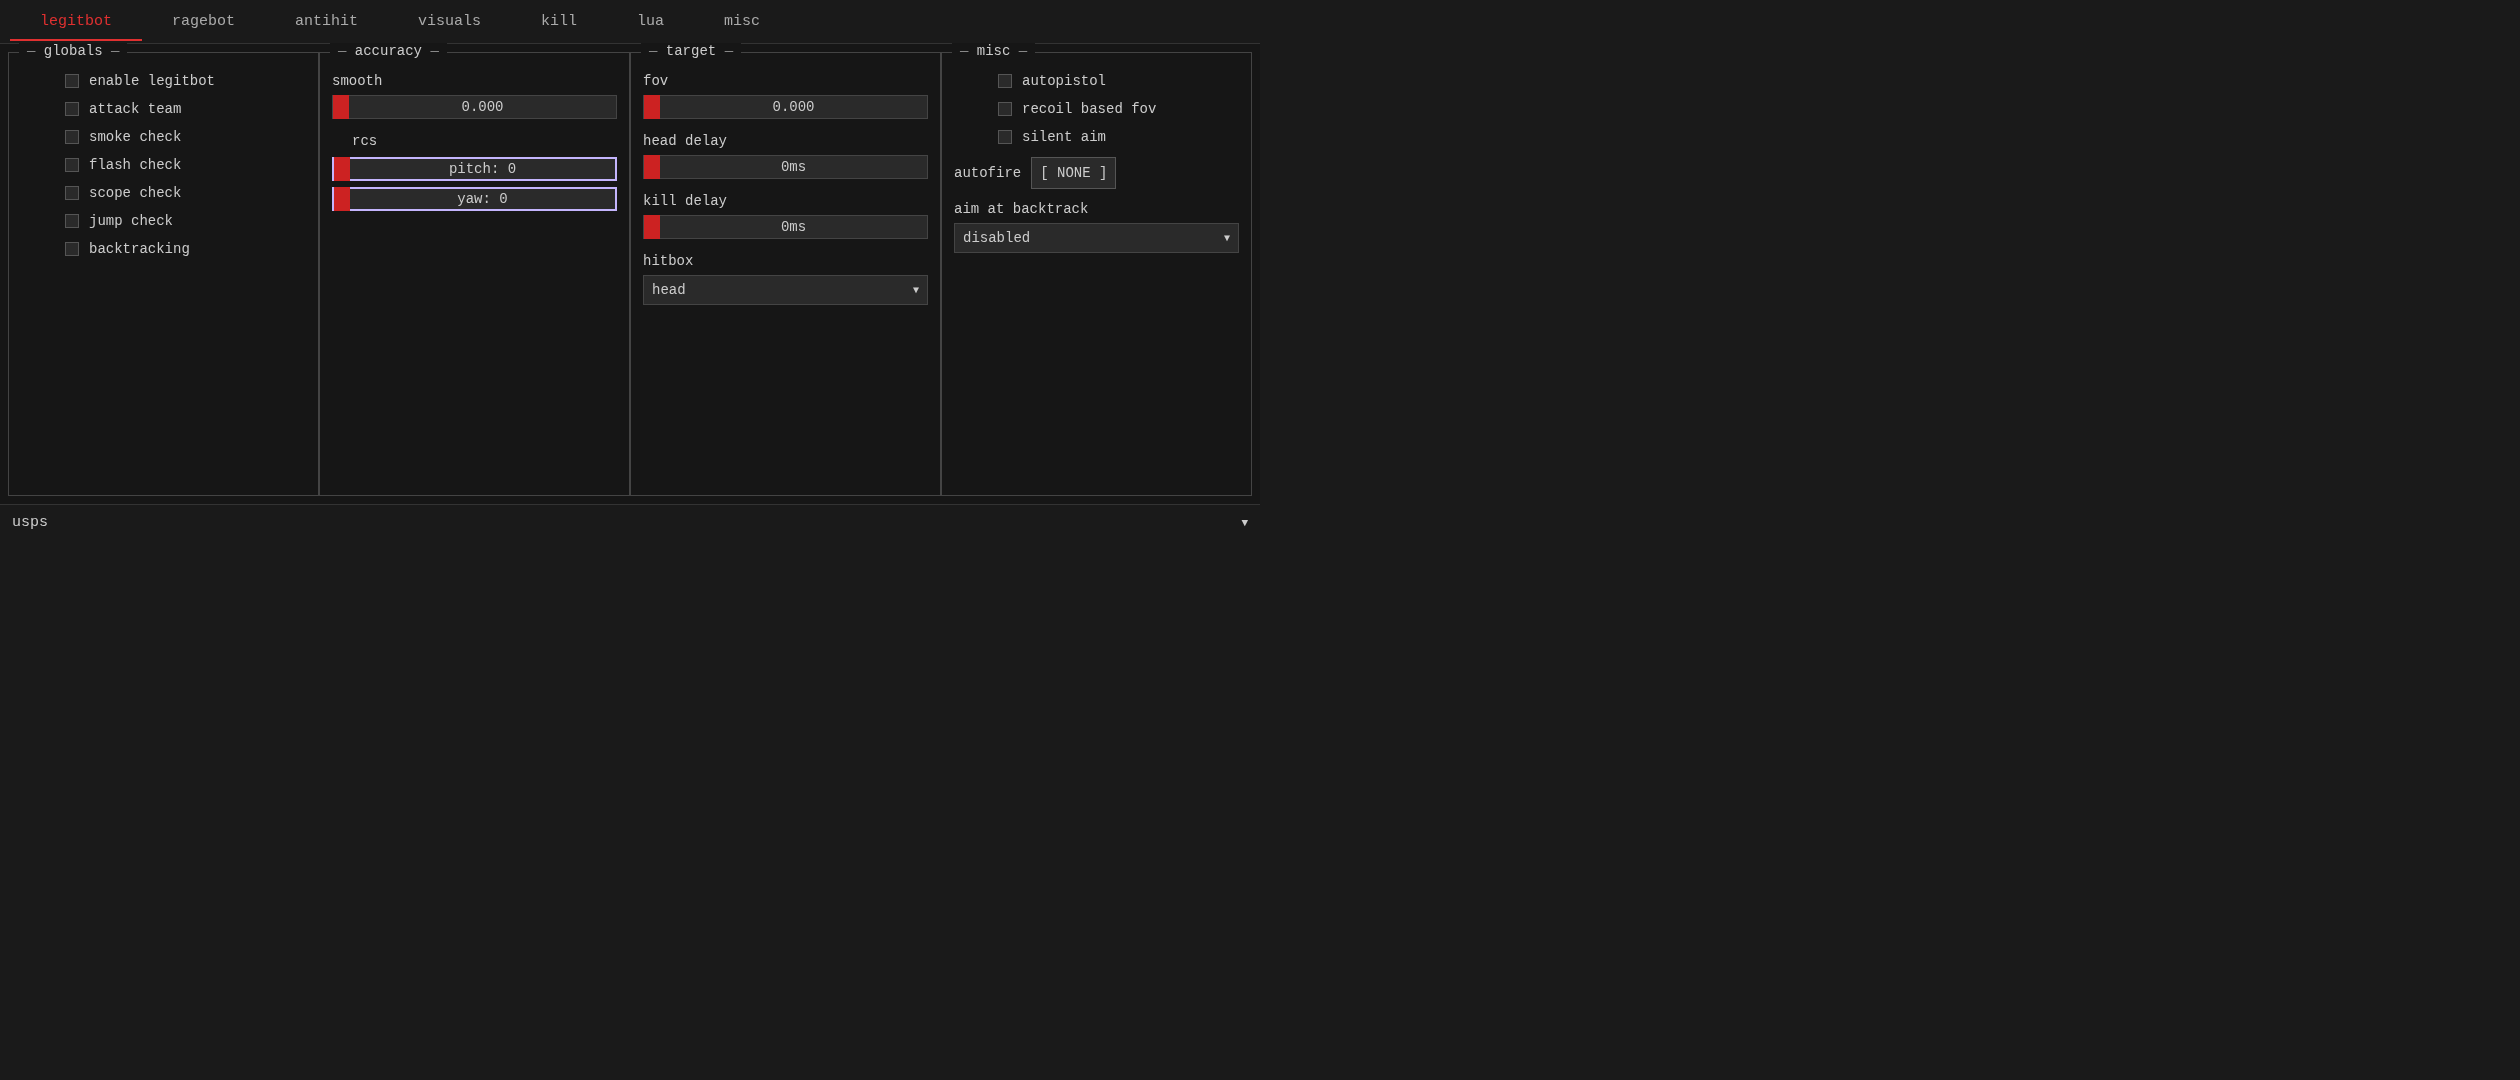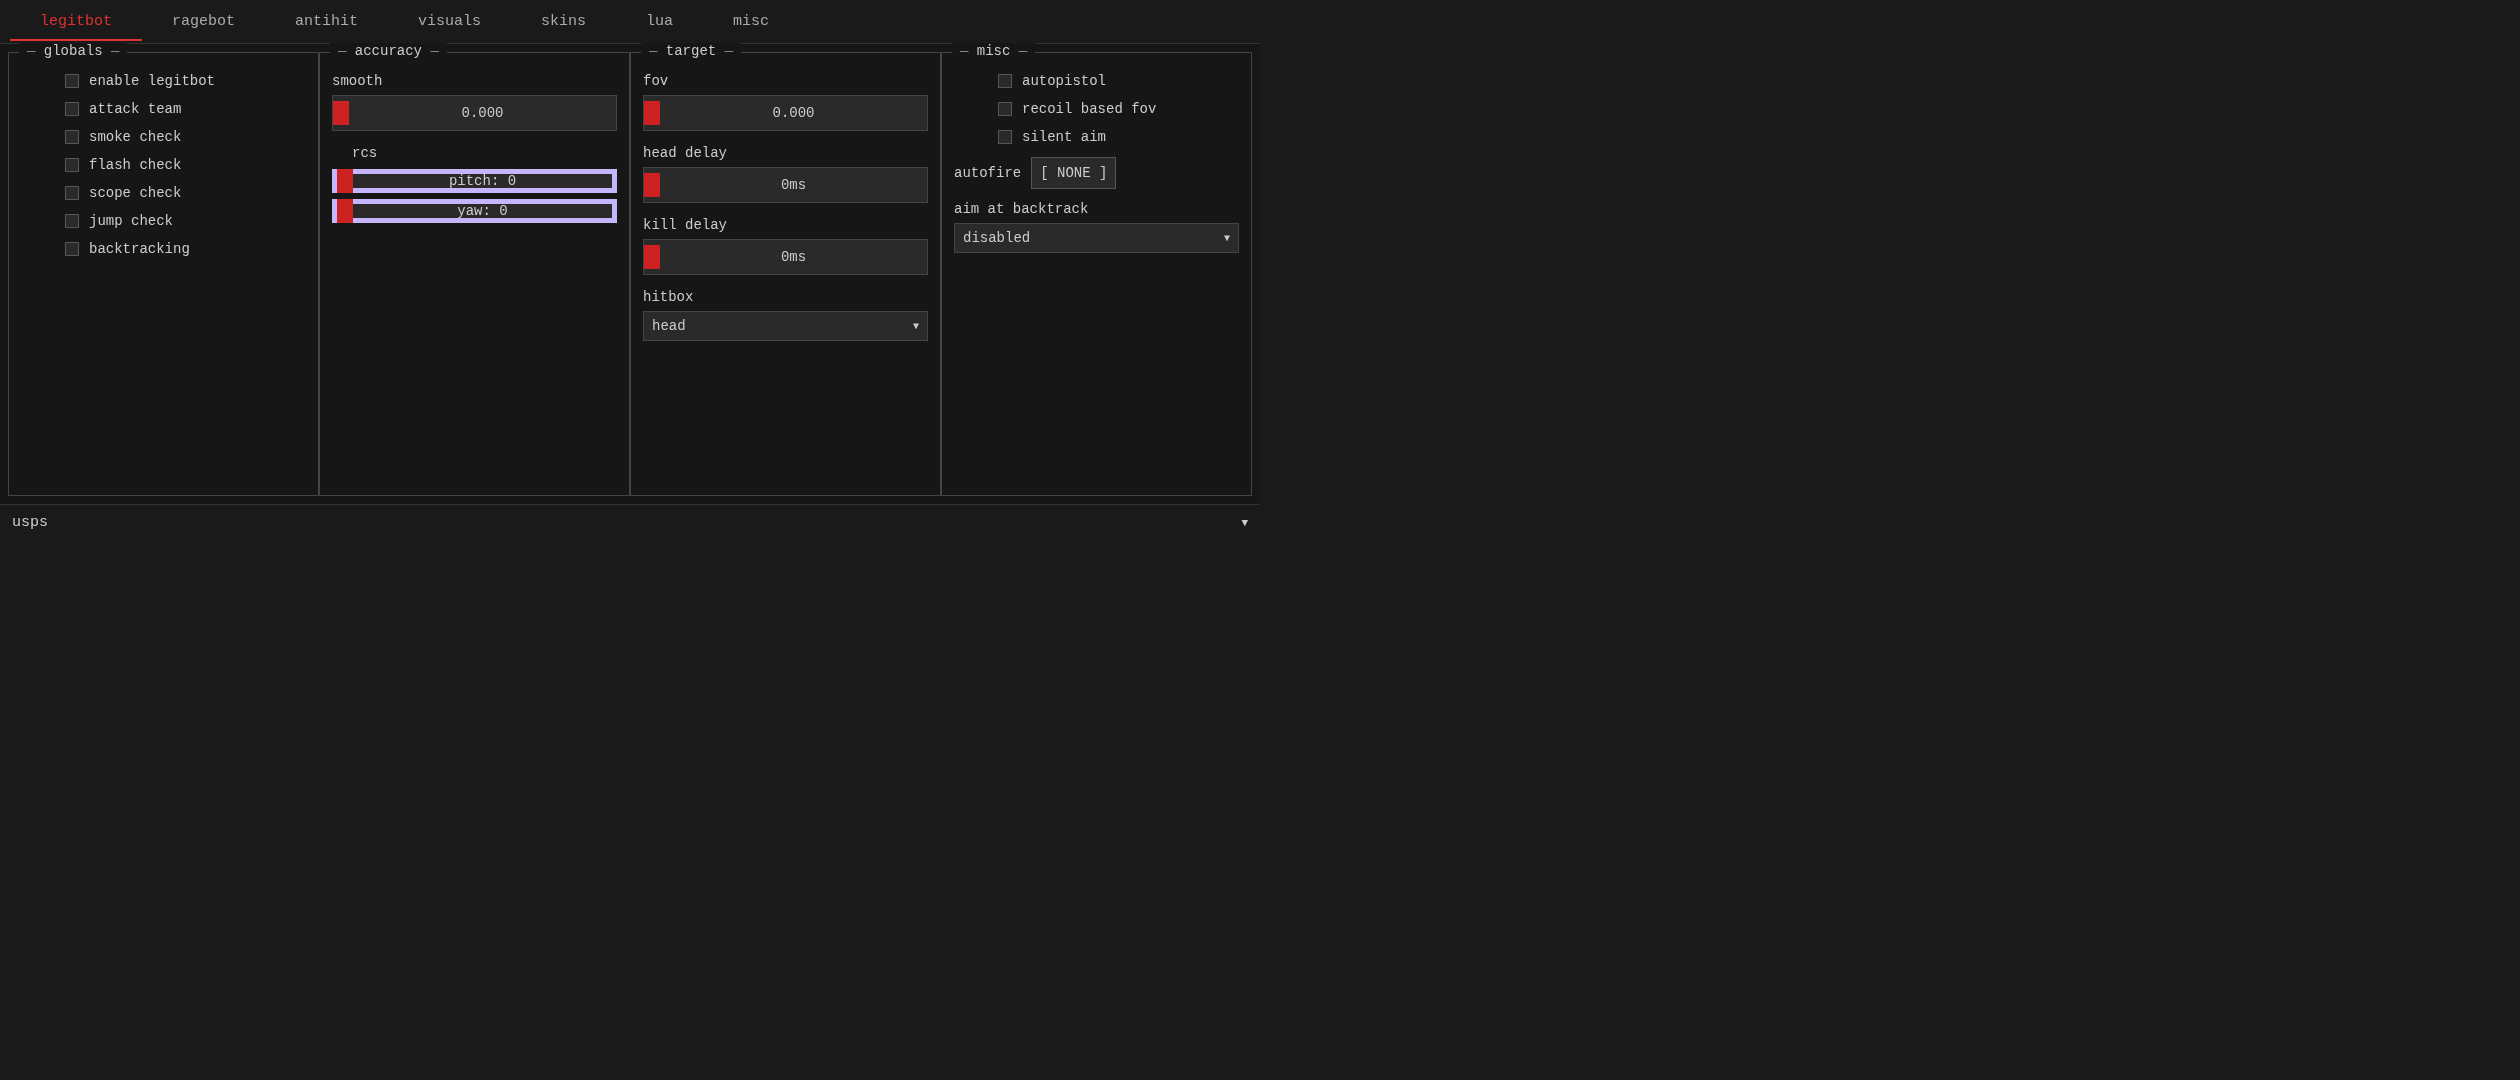--- a/index.html
+++ b/index.html
@@ -126,21 +126,21 @@
       font-size: 14px;
       color: #ccc;
       margin-bottom: 6px;
     }
 
     .slider-track {
       display: flex;
       align-items: center;
       background-color: #2a2a2a;
       border: 1px solid #444;
-      height: 36px;
+      height: 24px;
       position: relative;
     }
 
     .slider-thumb {
       width: 16px;
       height: 24px;
       background-color: #cc2222;
       flex-shrink: 0;
     }
 
@@ -160,21 +160,21 @@
       font-size: 14px;
       color: #ccc;
       margin-bottom: 8px;
       padding-left: 20px;
     }
 
     .rcs-row {
       display: flex;
       align-items: center;
       background-color: #2a2a2a;
-      border: 5px solid #c4b5fd;
+      border: 2px solid #c4b5fd;
       height: 24px;
       margin-bottom: 6px;
     }
 
     .rcs-thumb {
       width: 16px;
       height: 24px;
       background-color: #cc2222;
       flex-shrink: 0;
     }
@@ -261,21 +261,21 @@
     <div class="tab-item">
       <span>ragebot</span>
     </div>
     <div class="tab-item">
       <span>antihit</span>
     </div>
     <div class="tab-item">
       <span>visuals</span>
     </div>
     <div class="tab-item">
-      <span>skins</span>
+      <span>kill</span>
     </div>
     <div class="tab-item">
       <span>lua</span>
     </div>
     <div class="tab-item">
       <span>misc</span>
     </div>
   </div>
 
   <div class="main-content">

